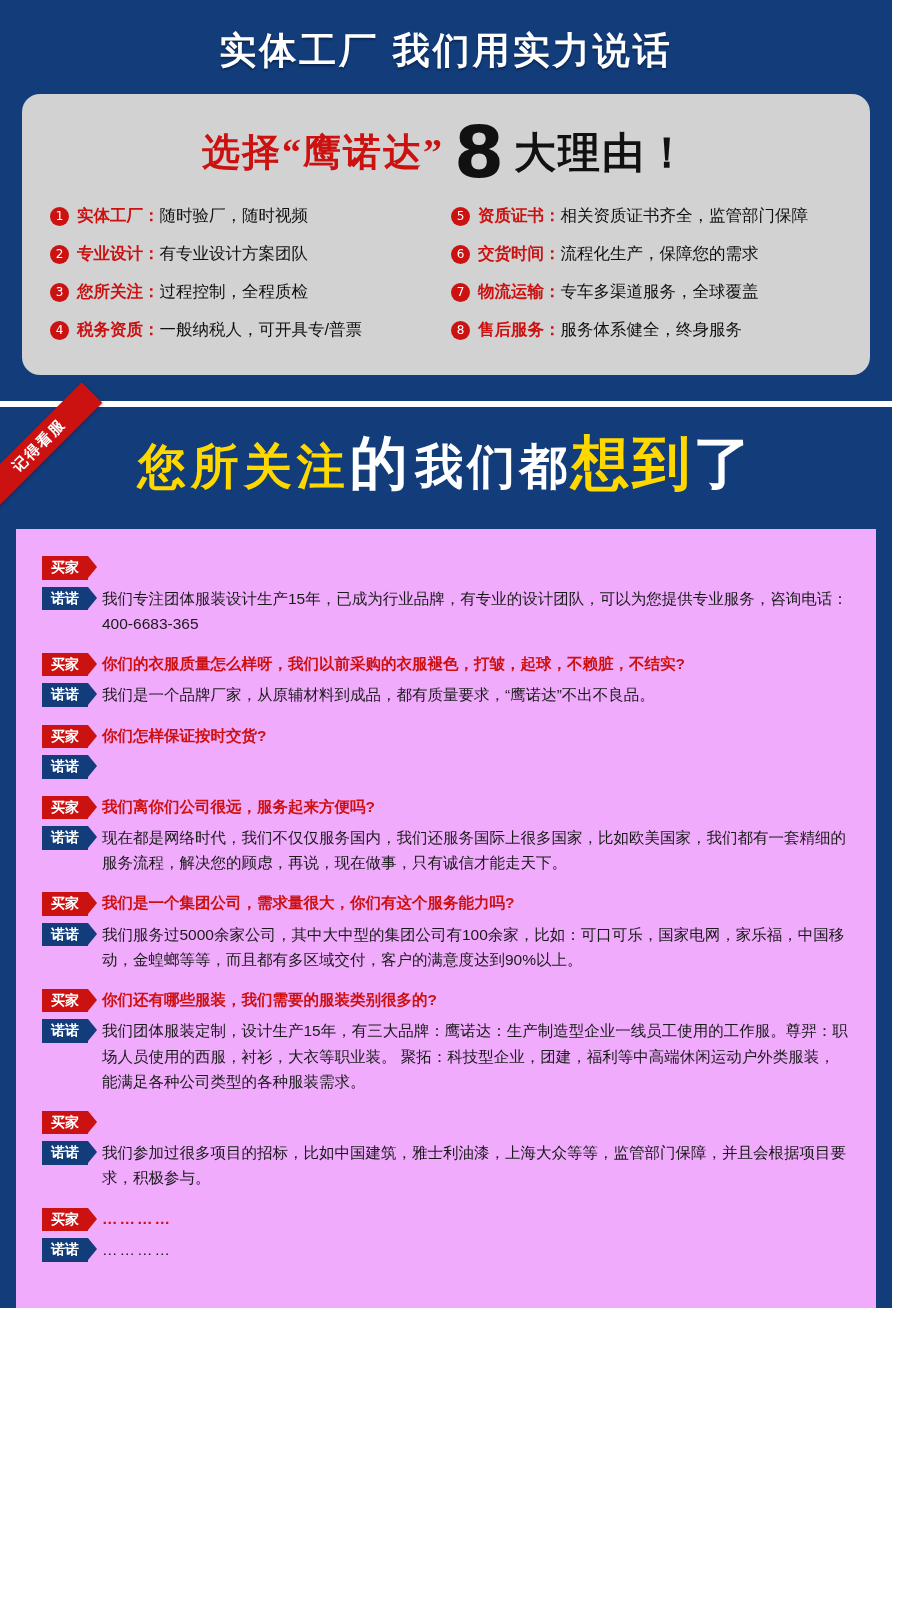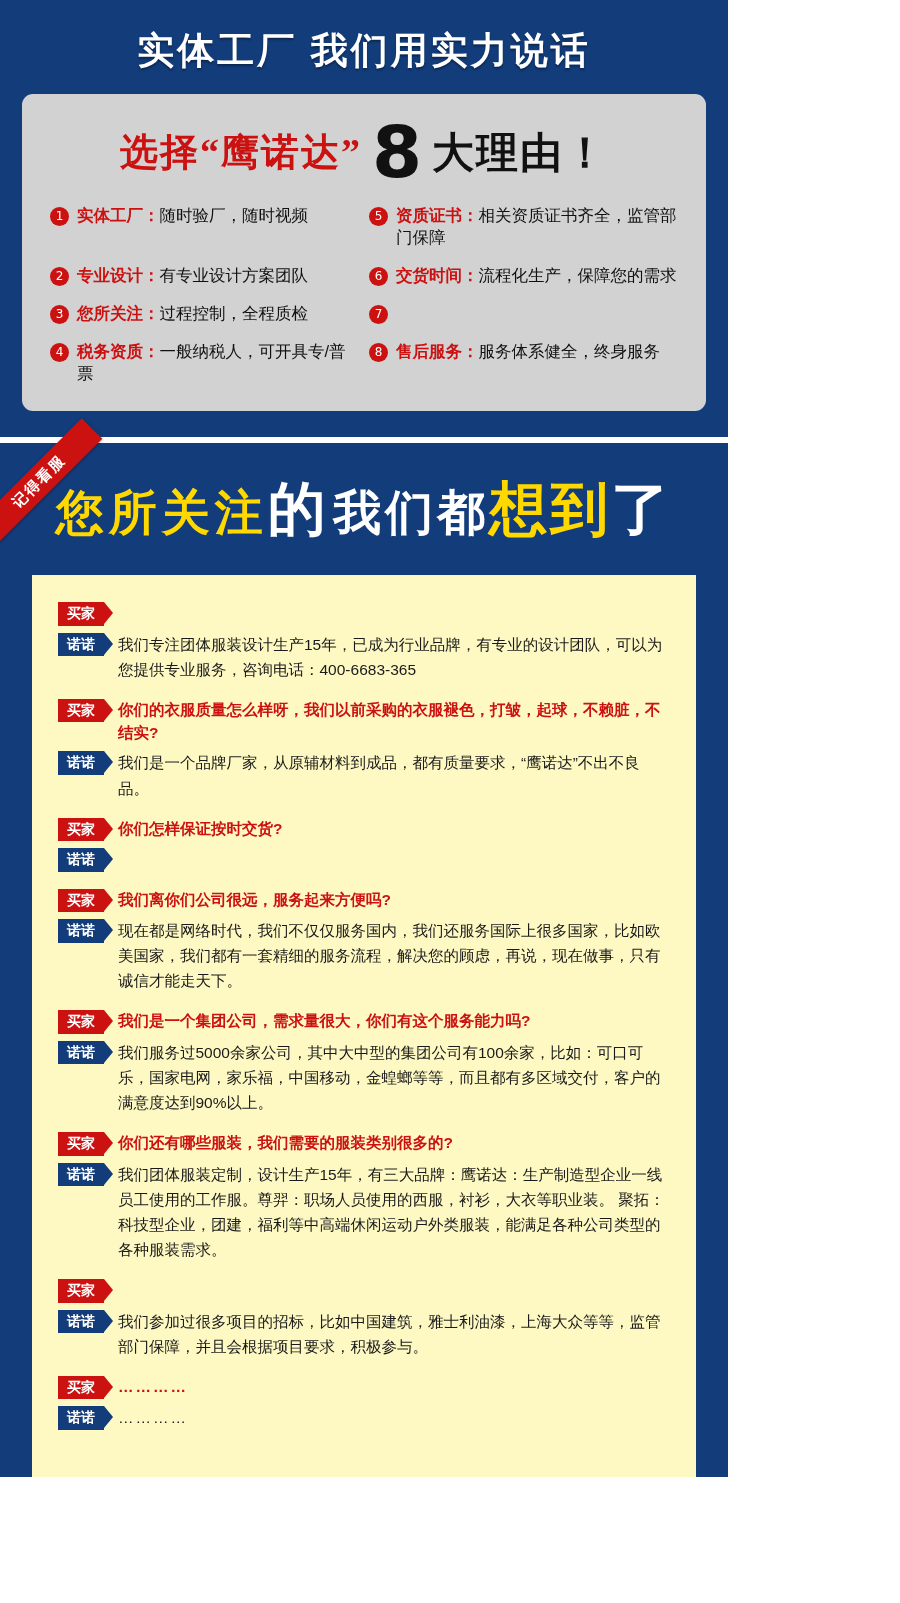--- a/index.html
+++ b/index.html
@@ -2,43 +2,43 @@
 <html><head>
 <meta charset="utf-8">
 <style>
   * { box-sizing: border-box; margin: 0; padding: 0; }
   body {
     width: 900px;
     font-family: "Liberation Sans", "DejaVu Sans", sans-serif;
     background: #ffffff;
   }
   .page {
-    width: 728px;
+    width: 892px;
     min-height: 1603px;
     position: relative;
   }
 
   
   .sec1 {
     background: #123c7a;
     padding: 18px 22px 26px 22px;
   }
   .sec1-title {
     text-align: center;
     color: #ffffff;
     font-size: 37px;
     font-weight: bold;
     letter-spacing: 3px;
     padding: 8px 0 18px 0;
     text-shadow: 0 2px 2px rgba(0,0,0,0.35);
   }
   .reasons-card {
     background: #d2d2d2;
-    border-radius: 11px;
-    padding: 22px 28px 26px 28px;
+    border-radius: 18px;
+    padding: 22px 28px 34px 28px;
   }
   .reasons-head {
     display: flex;
     align-items: center;
     justify-content: center;
     gap: 4px;
     padding: 6px 0 22px 0;
   }
   .rh-red {
     color: #cc1111;
@@ -110,21 +110,21 @@
     font-size: 15px;
     font-weight: bold;
     text-align: center;
     padding: 5px 0;
     transform: rotate(-45deg);
     letter-spacing: 2px;
     box-shadow: 0 1px 3px rgba(0,0,0,0.3);
   }
   .sec2-title {
     text-align: center;
-    padding: 28px 0 26px 0;
+    padding: 18px 0 26px 0;
     white-space: nowrap;
   }
   .t-yellow {
     color: #ffd800;
     font-size: 48px;
     font-weight: bold;
     letter-spacing: 5px;
     font-family: "Liberation Serif", "DejaVu Serif", serif;
   }
   .t-white {
@@ -143,22 +143,22 @@
   }
   .t-yellow-lg {
     color: #ffd800;
     font-size: 58px;
     font-weight: bold;
     letter-spacing: 3px;
     font-family: "Liberation Serif", "DejaVu Serif", serif;
   }
 
   .qa-card {
-    background: #fef9c3;
-    margin: 0 32px;
+    background: #f0abfc;
+    margin: 0 16px;
     padding: 26px 26px 30px 26px;
   }
   .qa-block { margin-bottom: 16px; }
   .qa-row {
     display: flex;
     align-items: flex-start;
     gap: 0;
     margin-bottom: 6px;
   }
   .tag {
@@ -241,20 +241,21 @@
         <div class="reason">
           <span class="rnum">6</span>
           <span><span class="rlabel">交货时间：</span><span class="rtext">流程化生产，保障您的需求</span></span>
         </div>
         <div class="reason">
           <span class="rnum">3</span>
           <span><span class="rlabel">您所关注：</span><span class="rtext">过程控制，全程质检</span></span>
         </div>
         <div class="reason">
           <span class="rnum">7</span>
+          <span><span class="rlabel">物流运输：</span><span class="rtext">专车多渠道服务，全球覆盖</span></span>
         </div>
         <div class="reason">
           <span class="rnum">4</span>
           <span><span class="rlabel">税务资质：</span><span class="rtext">一般纳税人，可开具专/普票</span></span>
         </div>
         <div class="reason">
           <span class="rnum">8</span>
           <span><span class="rlabel">售后服务：</span><span class="rtext">服务体系健全，终身服务</span></span>
         </div>
       </div>

